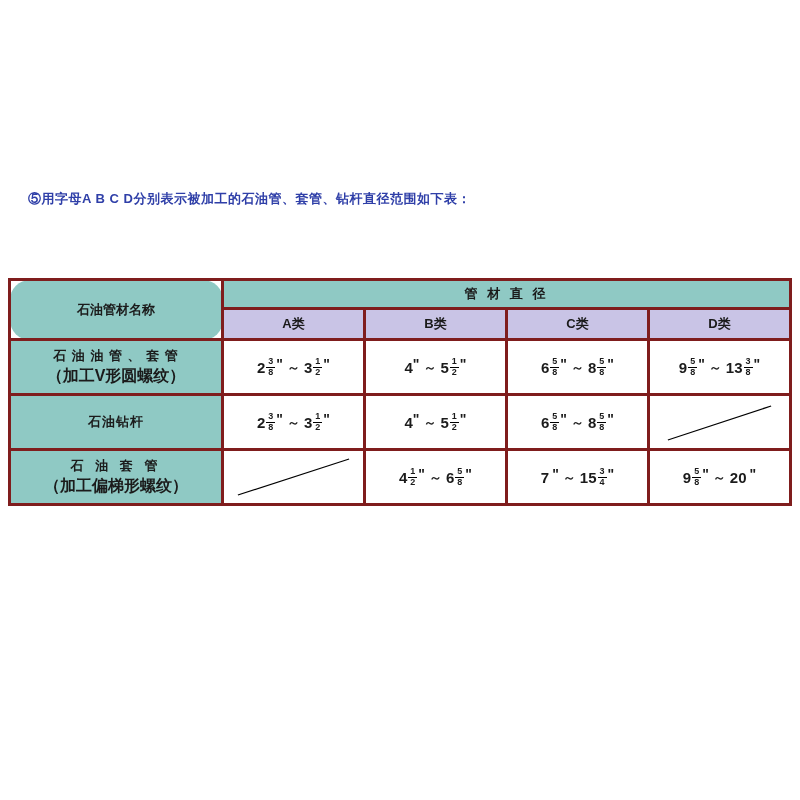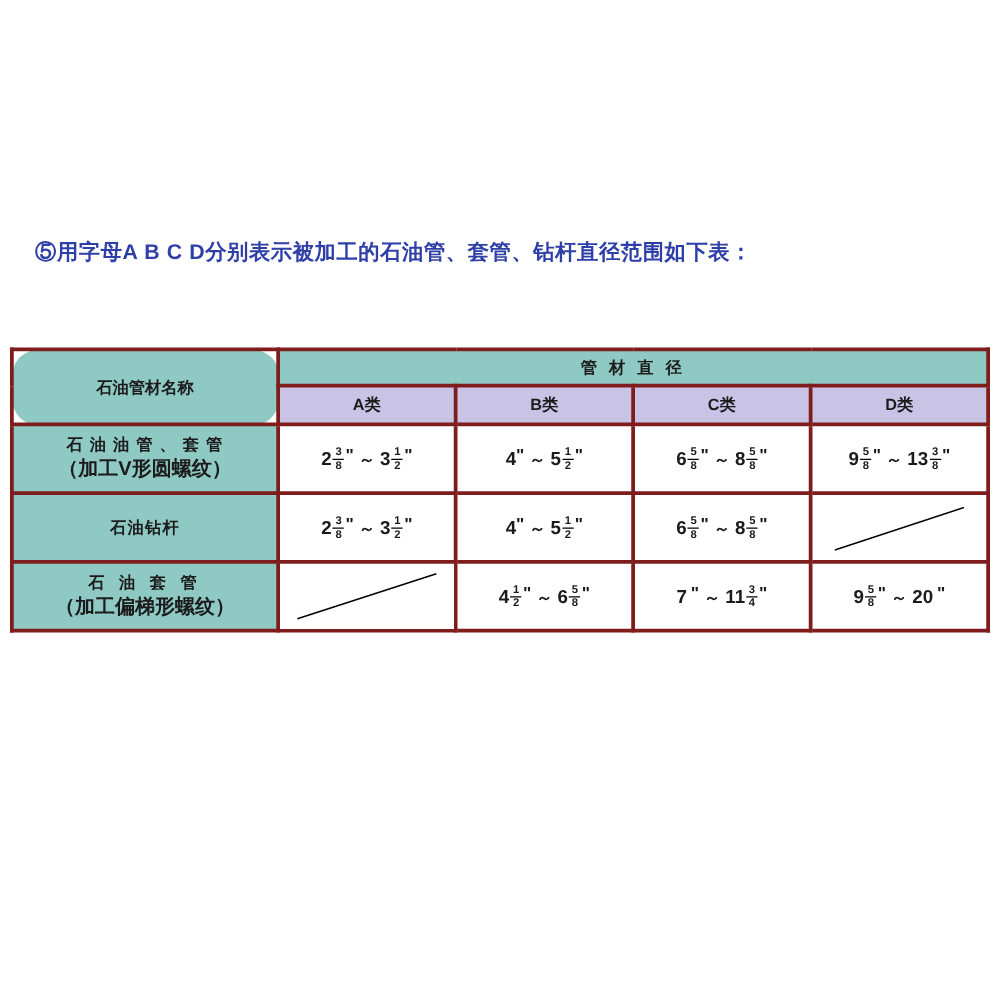--- a/index.html
+++ b/index.html
@@ -15,21 +15,21 @@
   }
   .page {
     position: relative;
     width: 800px;
     height: 800px;
   }
   .intro {
     position: absolute;
     left: 28px;
     top: 190px;
-    font-size: 17px;
+    font-size: 13px;
     color: #2f3fa8;
     font-weight: bold;
     letter-spacing: 0.5px;
     white-space: nowrap;
   }
   .table-wrap {
     position: absolute;
     left: 8px;
     top: 278px;
     width: 784px;
@@ -227,21 +227,21 @@
               <line x1="14" y1="44" x2="126" y2="8" stroke="#000" stroke-width="1.2"></line>
             </svg>
           </td>
           <td class="datacell">
             <span class="mix">
               <span class="whole">4</span><span class="frac"><span class="num">1</span><span class="den">2</span></span><span class="inchmark">"</span><span class="tilde">～</span><span class="whole">6</span><span class="frac"><span class="num">5</span><span class="den">8</span></span><span class="inchmark">"</span>
             </span>
           </td>
           <td class="datacell">
             <span class="mix">
-              <span class="whole">7</span><span class="gap"></span><span class="inchmark">"</span><span class="tilde">～</span><span class="whole">11</span><span class="frac"><span class="num">3</span><span class="den">4</span></span><span class="inchmark">"</span>
+              <span class="whole">7</span><span class="gap"></span><span class="inchmark">"</span><span class="tilde">～</span><span class="whole">15</span><span class="frac"><span class="num">3</span><span class="den">4</span></span><span class="inchmark">"</span>
             </span>
           </td>
           <td class="datacell">
             <span class="mix">
               <span class="whole">9</span><span class="frac"><span class="num">5</span><span class="den">8</span></span><span class="inchmark">"</span><span class="tilde">～</span><span class="whole">20</span><span class="gap"></span><span class="inchmark">"</span>
             </span>
           </td>
         </tr>
       </tbody>
     </table>

